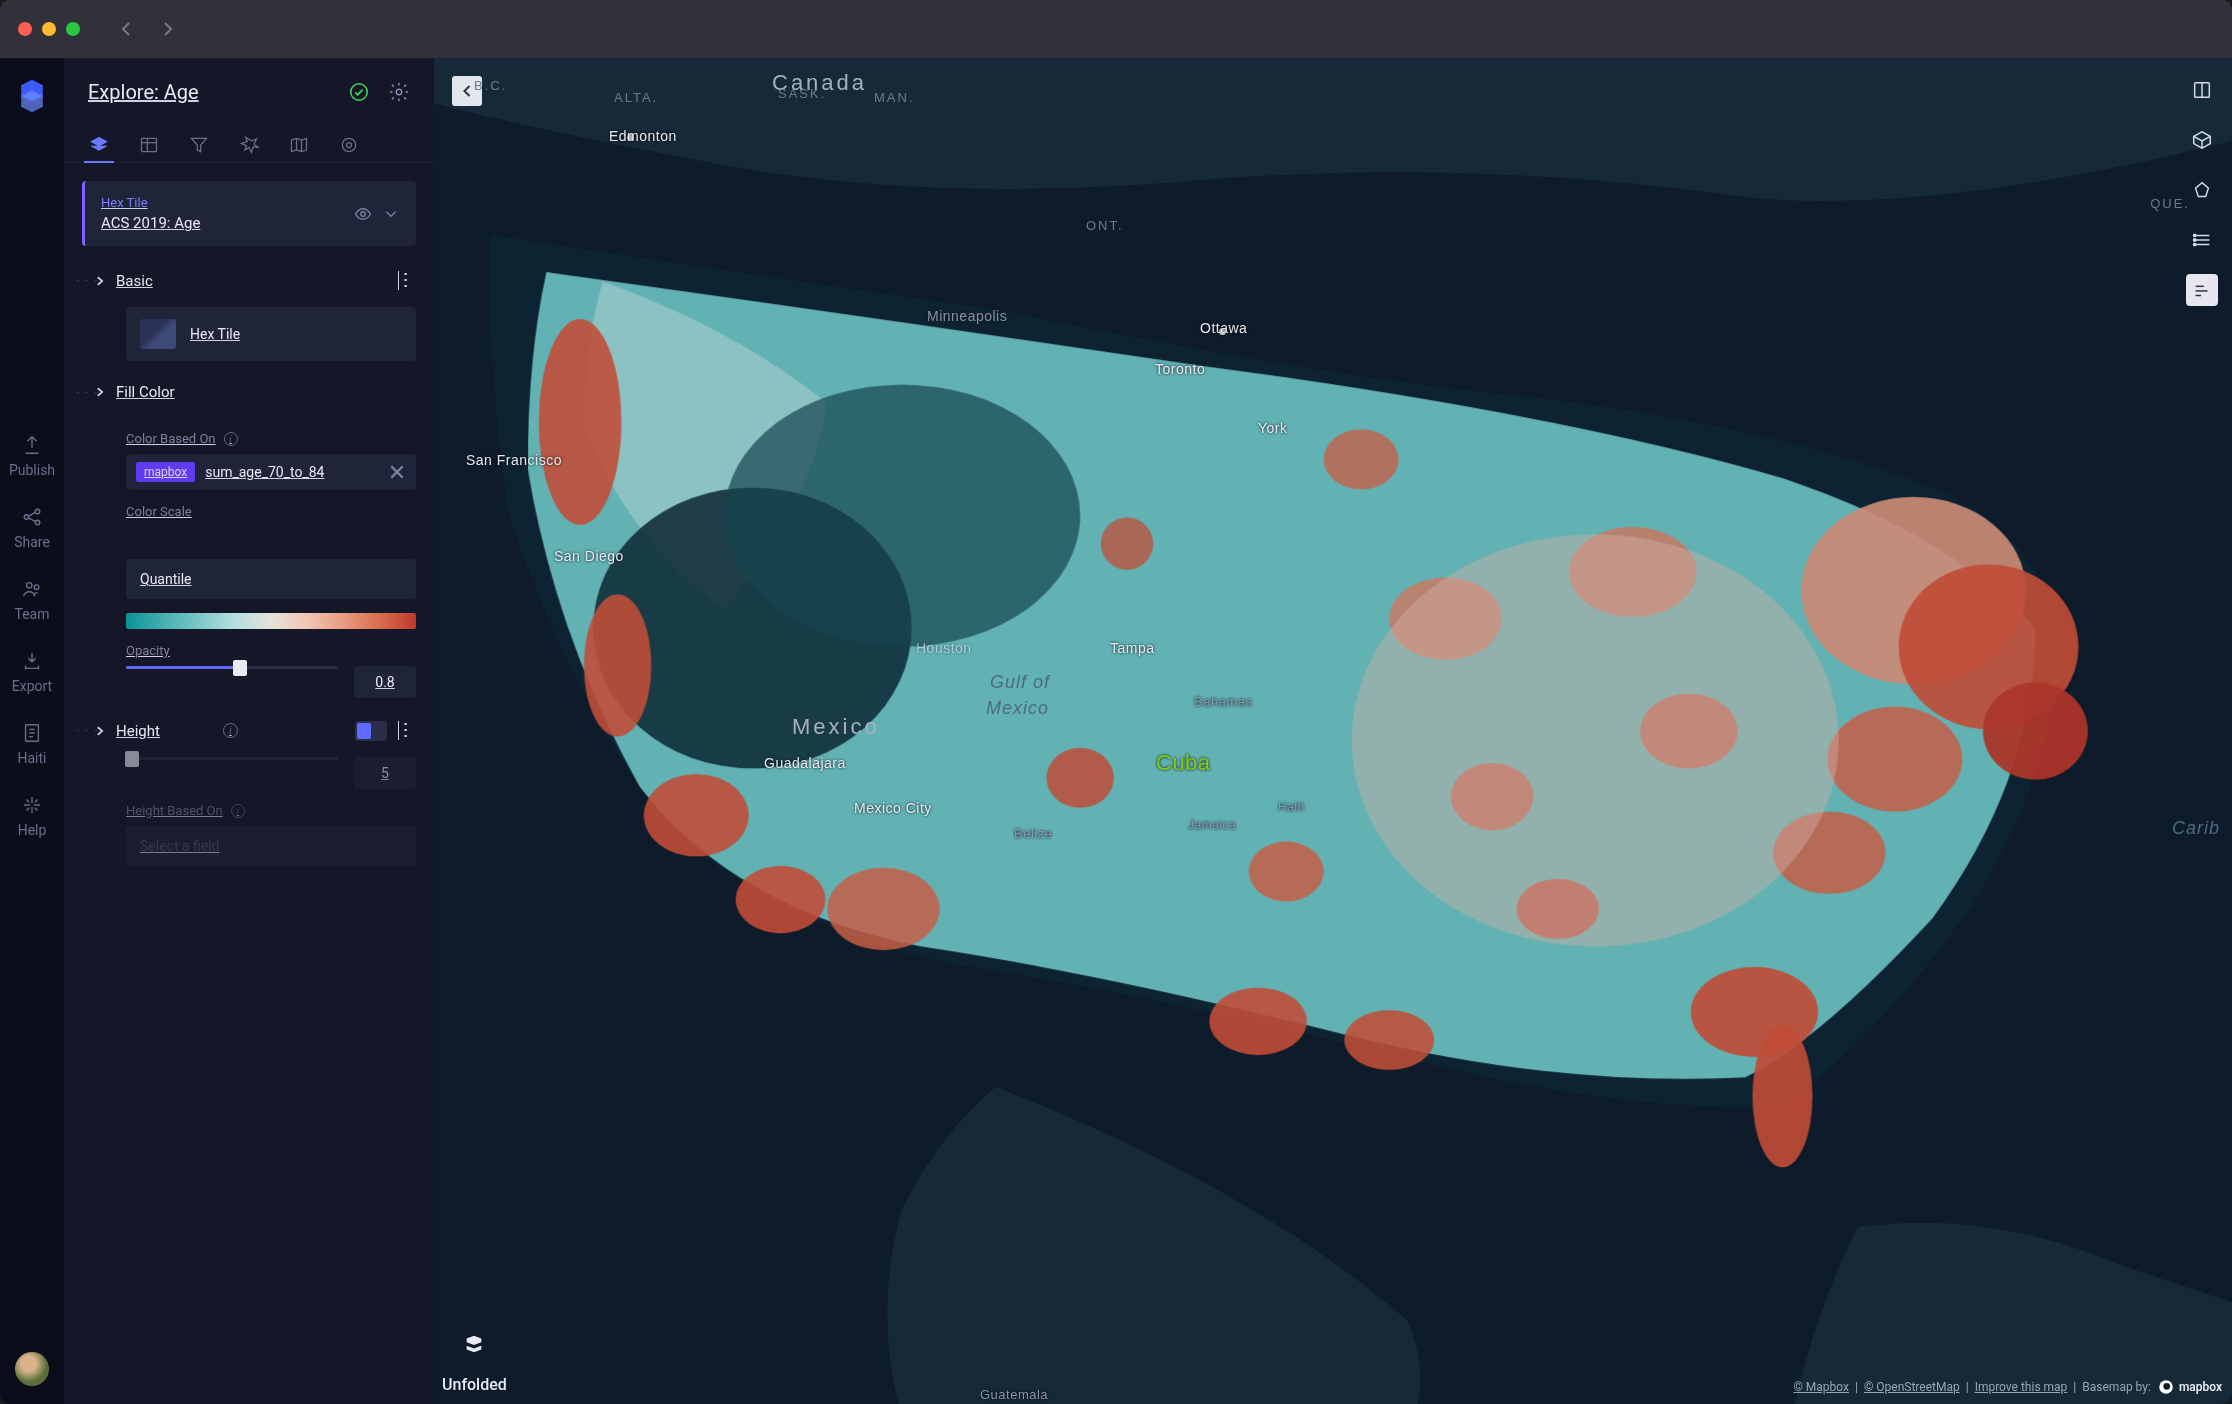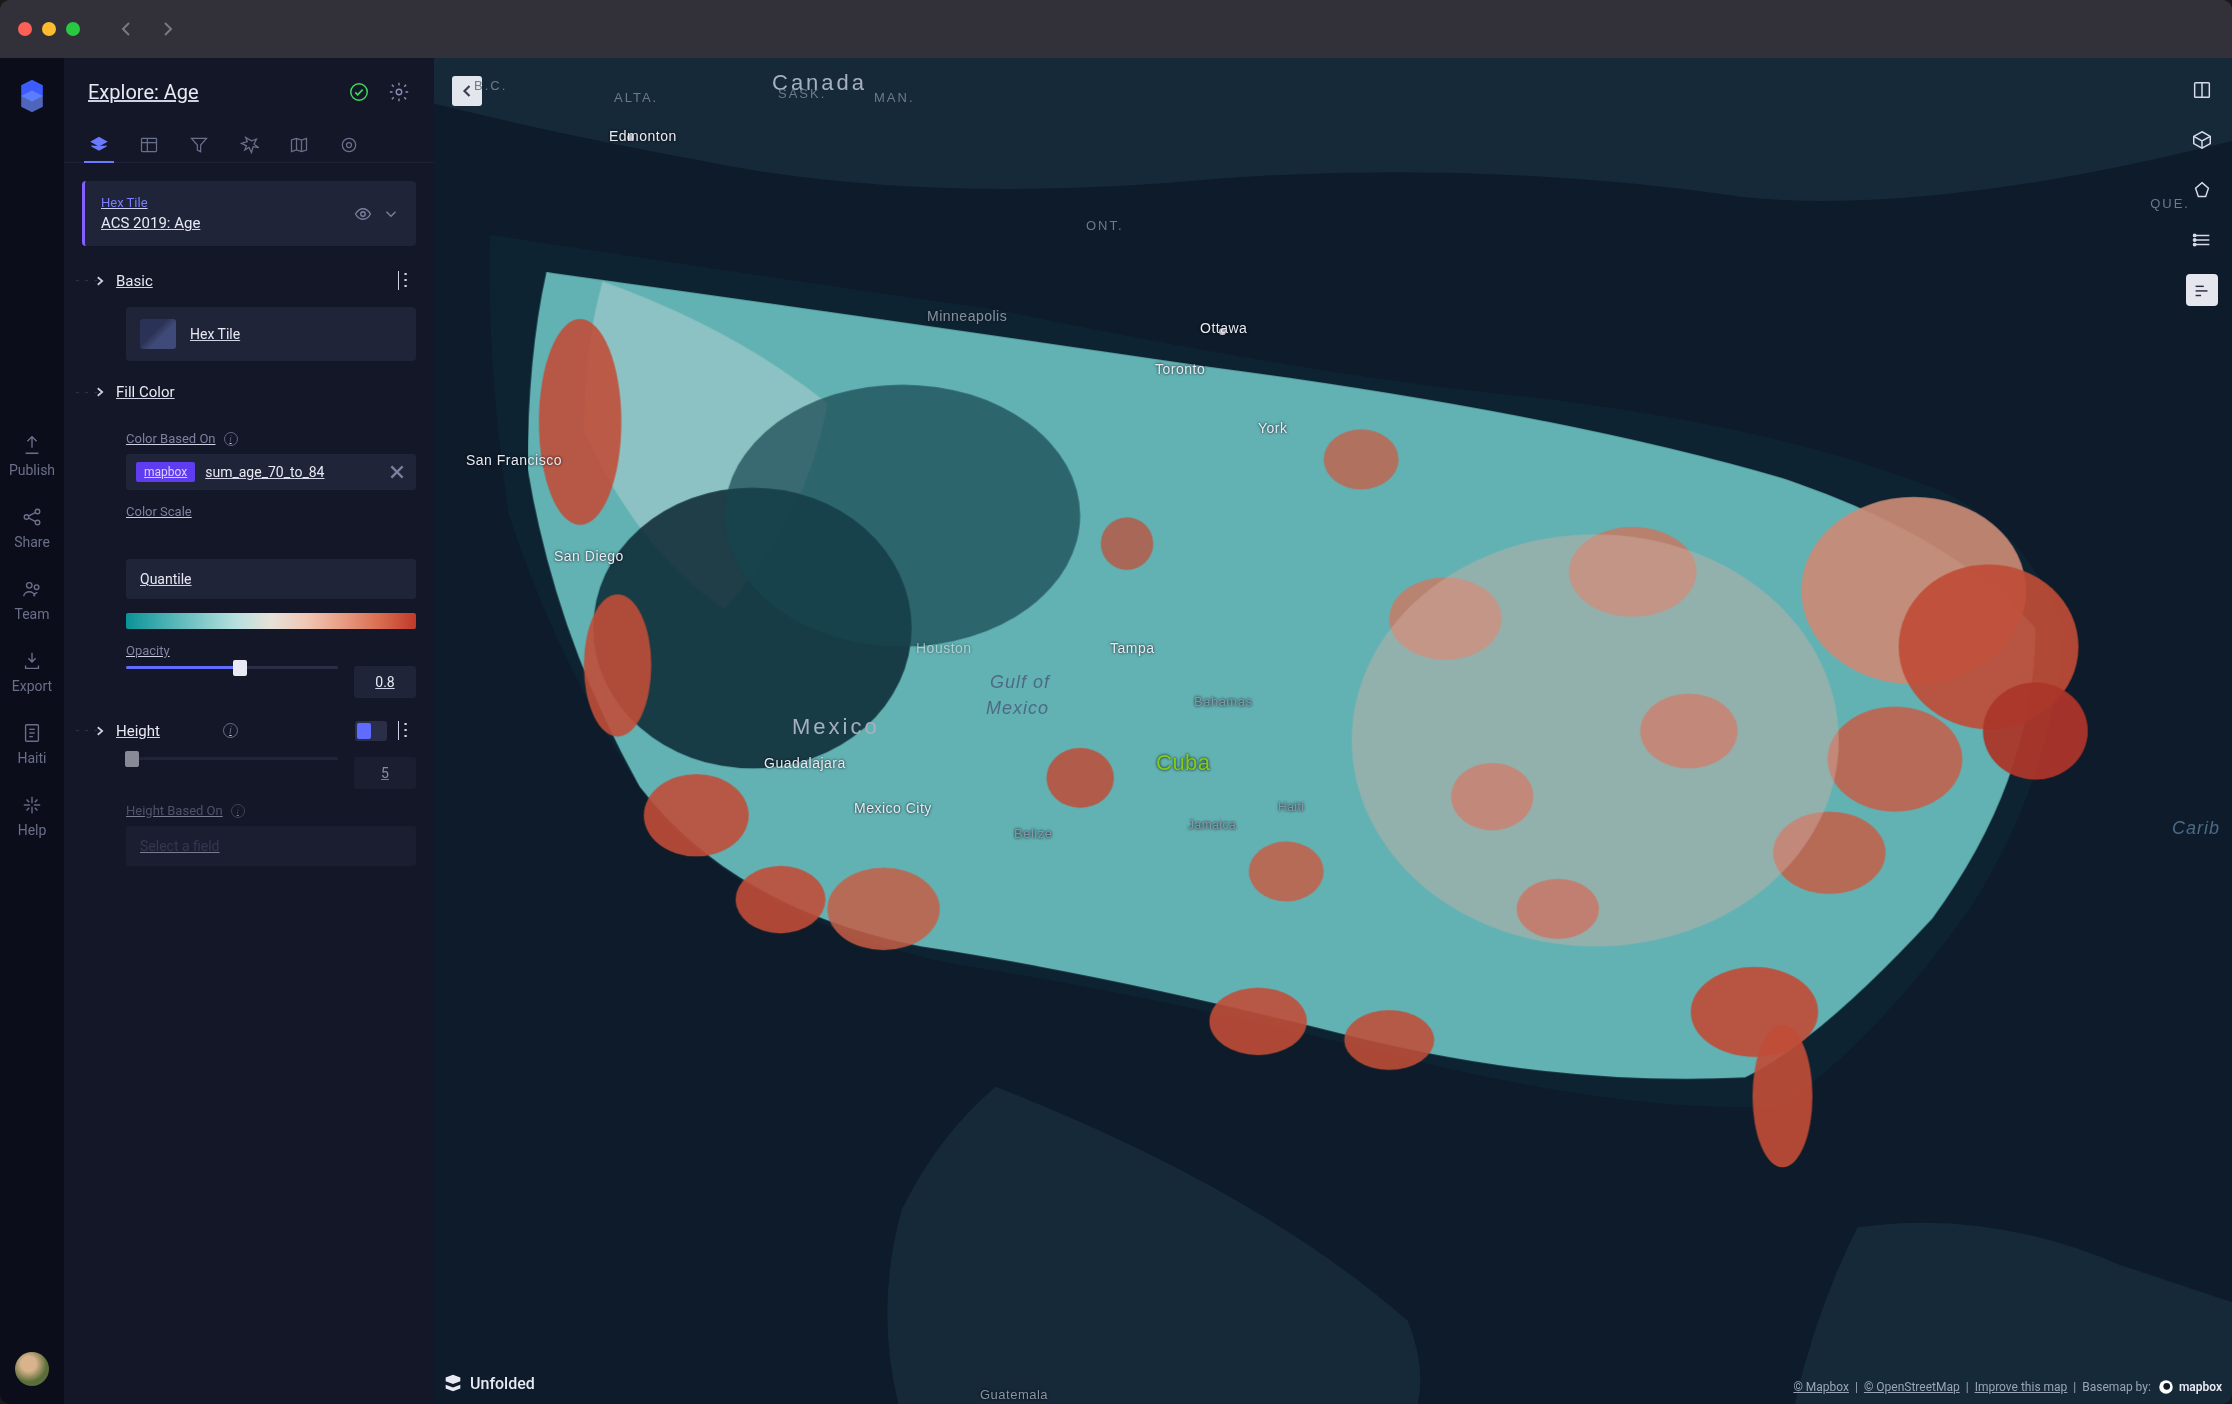--- a/index.html
+++ b/index.html
@@ -99,21 +99,21 @@
 
 .map-back { position: absolute; top: 18px; left: 18px; width: 30px; height: 30px; background: #e4e6ed; border-radius: 3px; display: flex; align-items: center; justify-content: center; cursor: pointer; }
 .map-back svg { width: 10px; height: 14px; stroke: #3a3d50; stroke-width: 2.6; fill: none; }
 
 .map-tools { position: absolute; top: 16px; right: 14px; display: flex; flex-direction: column; gap: 18px; }
 .map-tool { width: 32px; height: 32px; display: flex; align-items: center; justify-content: center; cursor: pointer; border-radius: 4px; }
 .map-tool svg { width: 22px; height: 22px; stroke: #d7dae8; fill: none; stroke-width: 1.6; }
 .map-tool.boxed { background: #e6e7ee; }
 .map-tool.boxed svg { stroke: #2a2d3e; }
 
-.unfolded-brand { position: absolute; left: 8px; bottom: 10px; display: flex; align-items: center; gap: 6px; color: #e8e9f3; font-size: 16px; font-weight: 500; }
+.unfolded-brand { position: absolute; left: 8px; bottom: 10px; display: flex; align-items: center; gap: 20px; color: #e8e9f3; font-size: 16px; font-weight: 500; flex-direction: column; }
 .unfolded-brand svg { width: 22px; height: 22px; fill: #e8e9f3; }
 
 .attrib { position: absolute; right: 10px; bottom: 8px; display: flex; align-items: center; gap: 6px; color: #9aa4b6; font-size: 12px; }
 .attrib a { color: #9aa4b6; text-decoration: underline; cursor: pointer; }
 .mapbox-logo { display: flex; align-items: center; gap: 4px; font-weight: 600; color: #e8e9f3; }
 .mapbox-logo svg { width: 18px; height: 18px; }
 </style>
 </head>
 <body>
 

